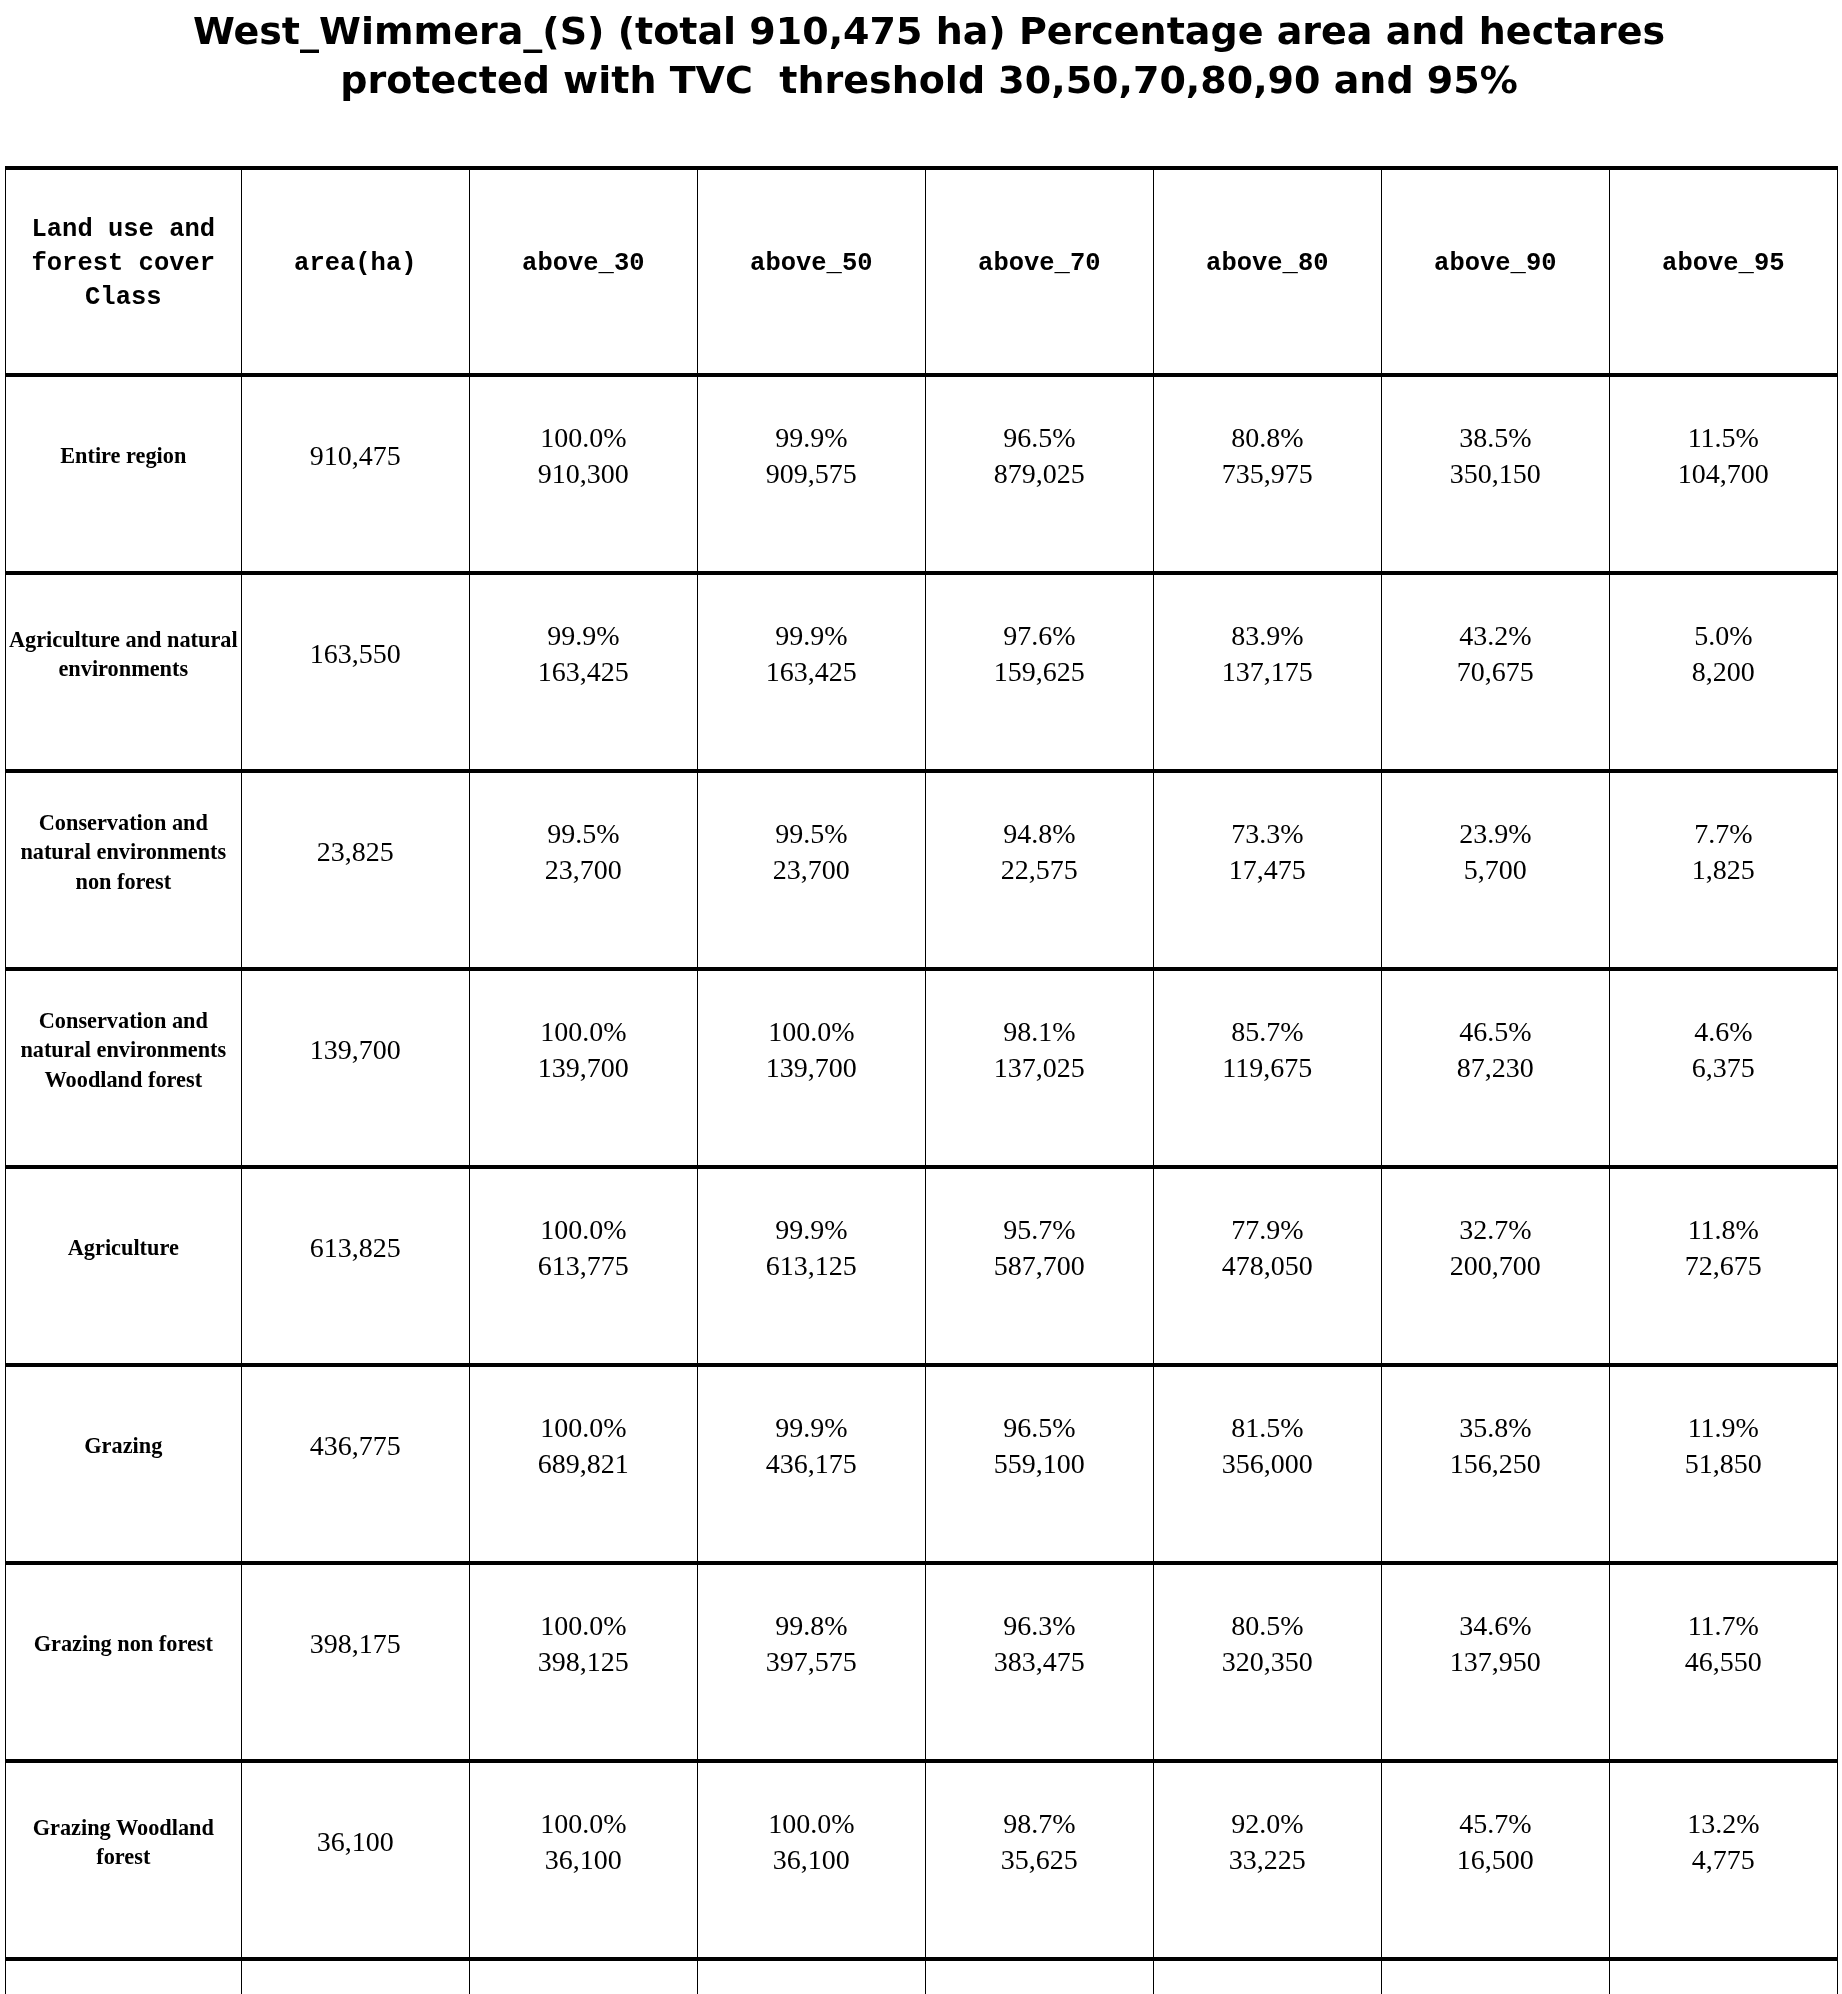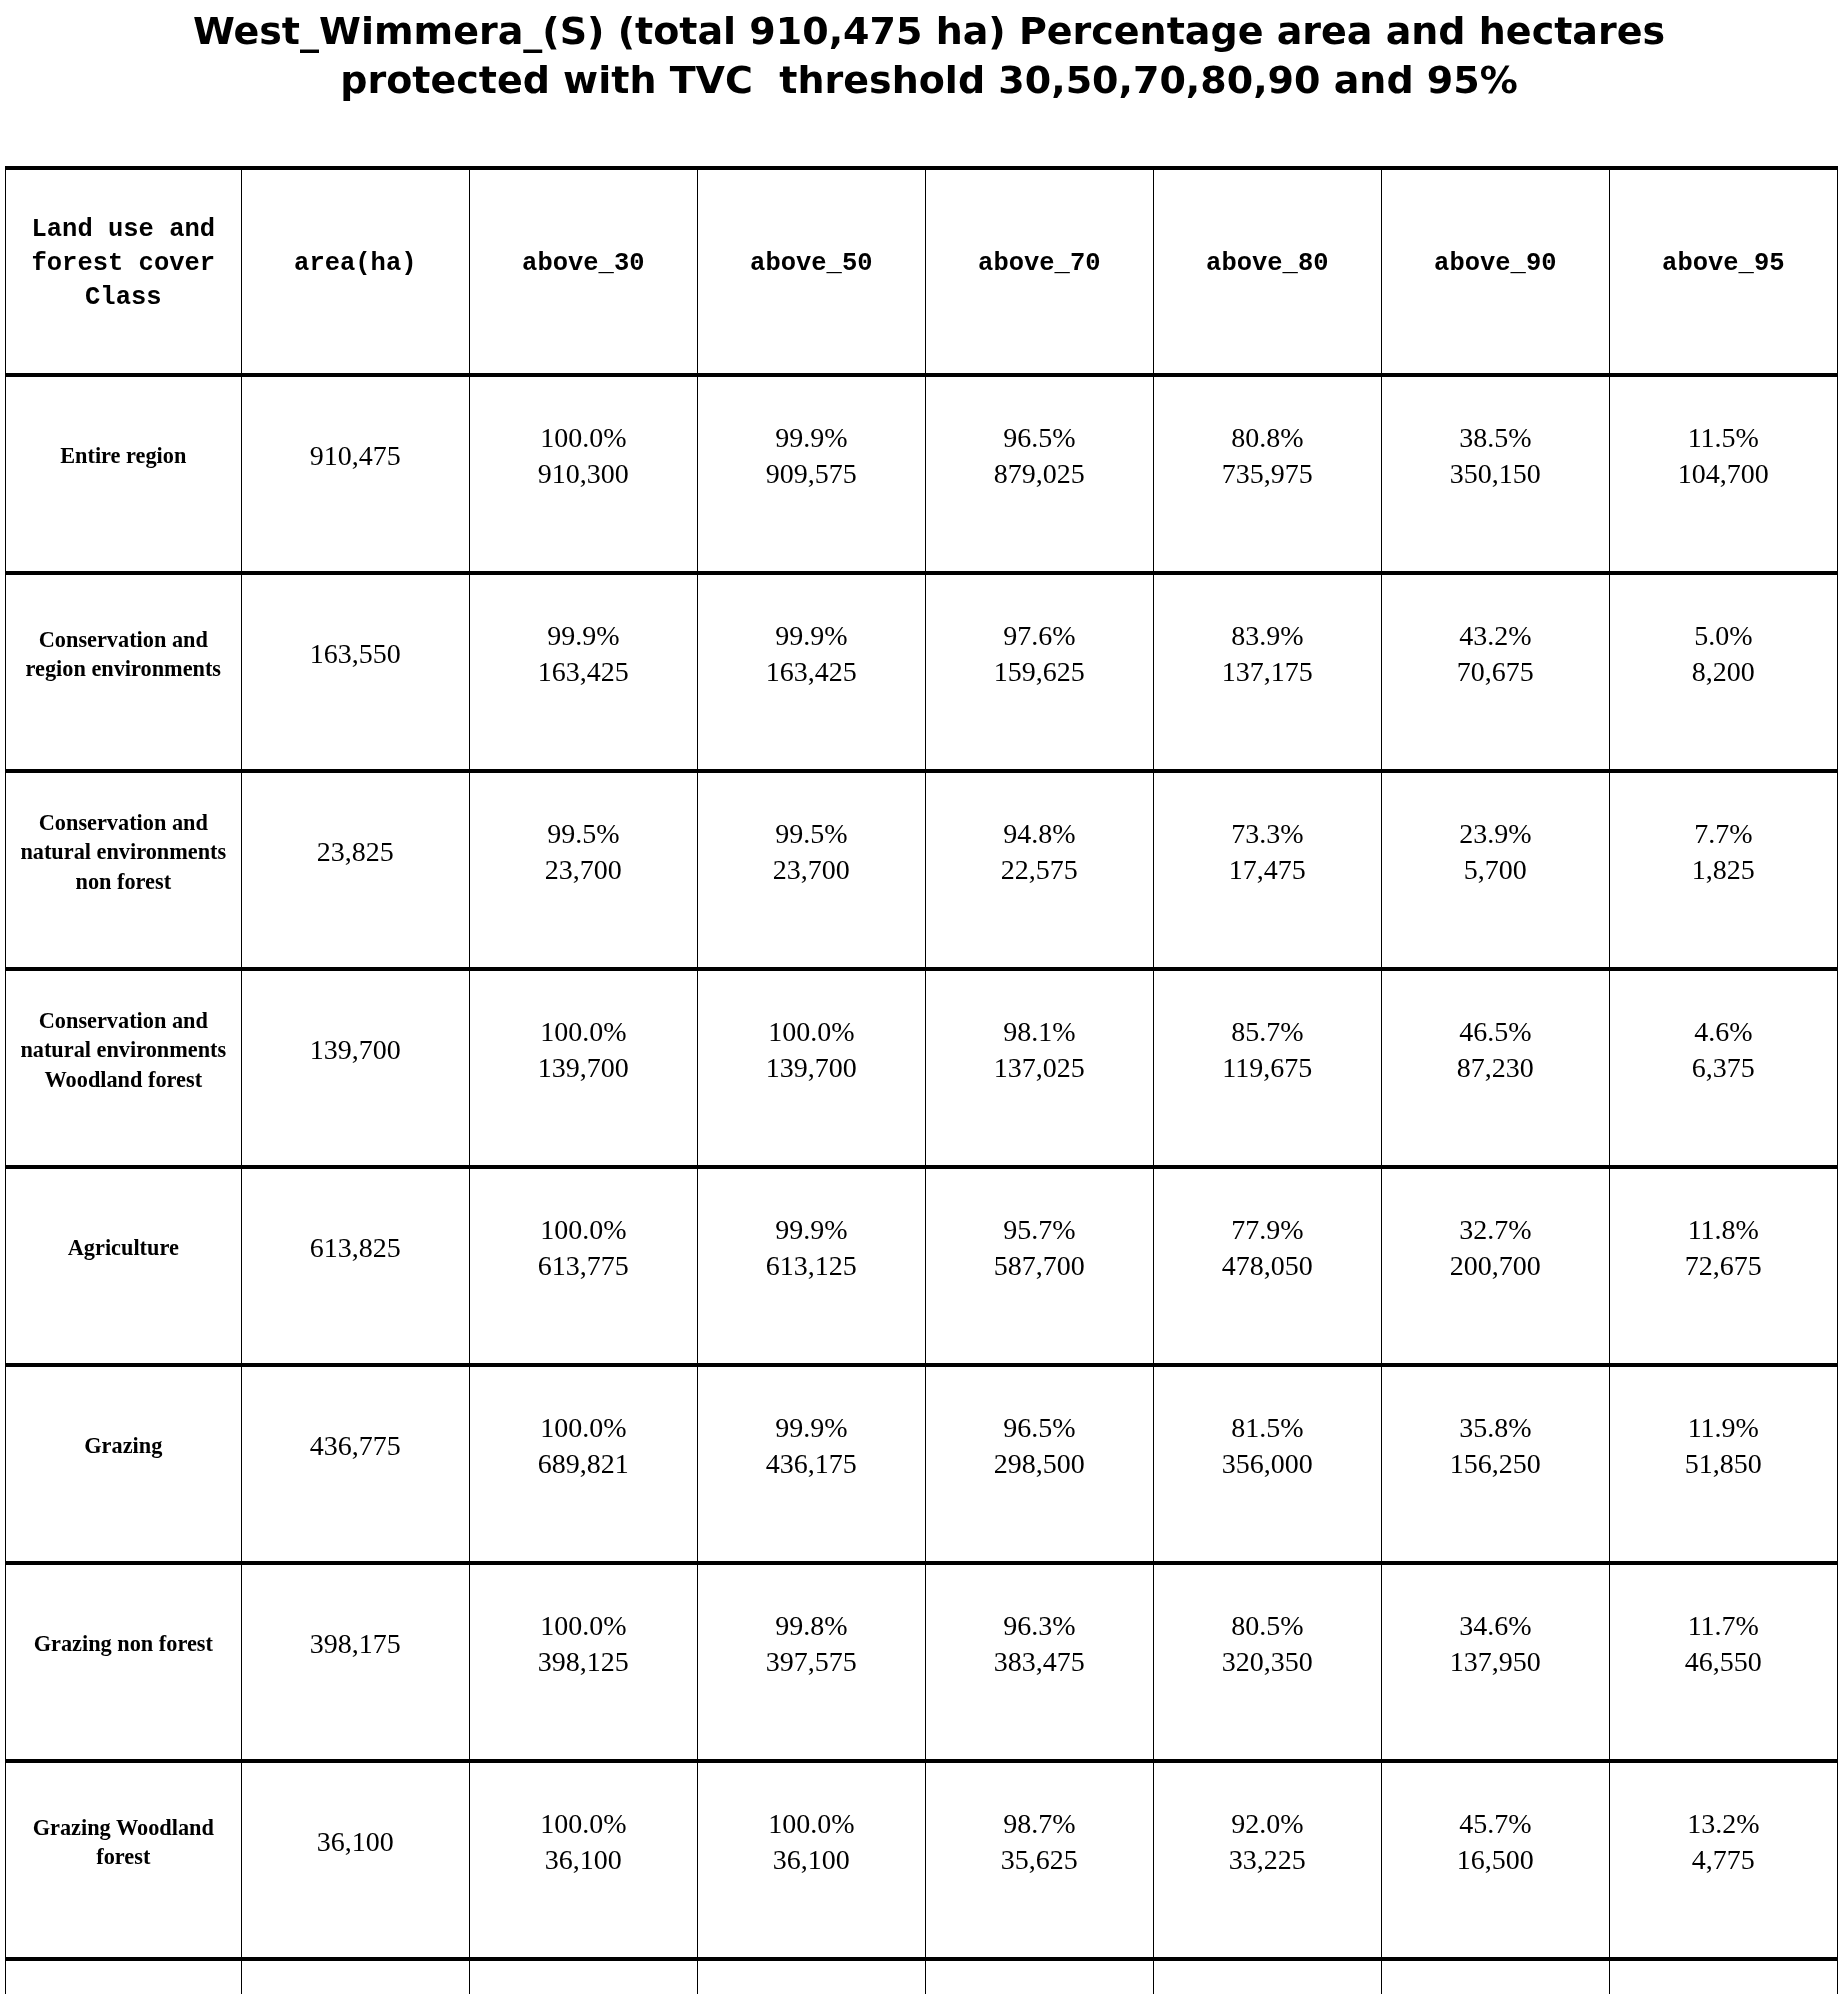--- a/index.html
+++ b/index.html
@@ -84,21 +84,21 @@
         <td>
           <div class="cell-pct">38.5%</div>
           <div class="cell-ha">350,150</div>
         </td>
         <td>
           <div class="cell-pct">11.5%</div>
           <div class="cell-ha">104,700</div>
         </td>
       </tr>
       <tr>
-        <th class="row-label">Conservation and region environments</th>
+        <th class="row-label">Agriculture and natural environments</th>
         <td>163,550</td>
         <td>
           <div class="cell-pct">99.9%</div>
           <div class="cell-ha">163,425</div>
         </td>
         <td>
           <div class="cell-pct">99.9%</div>
           <div class="cell-ha">163,425</div>
         </td>
         <td>
@@ -208,21 +208,21 @@
         <td>
           <div class="cell-pct">100.0%</div>
           <div class="cell-ha">689,821</div>
         </td>
         <td>
           <div class="cell-pct">99.9%</div>
           <div class="cell-ha">436,175</div>
         </td>
         <td>
           <div class="cell-pct">96.5%</div>
-          <div class="cell-ha">298,500</div>
+          <div class="cell-ha">559,100</div>
         </td>
         <td>
           <div class="cell-pct">81.5%</div>
           <div class="cell-ha">356,000</div>
         </td>
         <td>
           <div class="cell-pct">35.8%</div>
           <div class="cell-ha">156,250</div>
         </td>
         <td>

